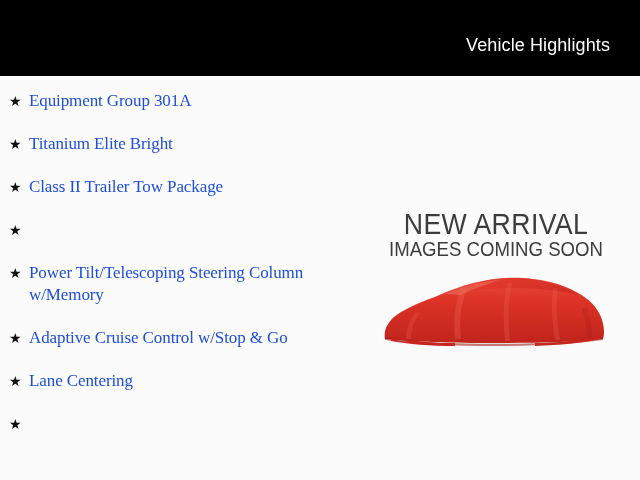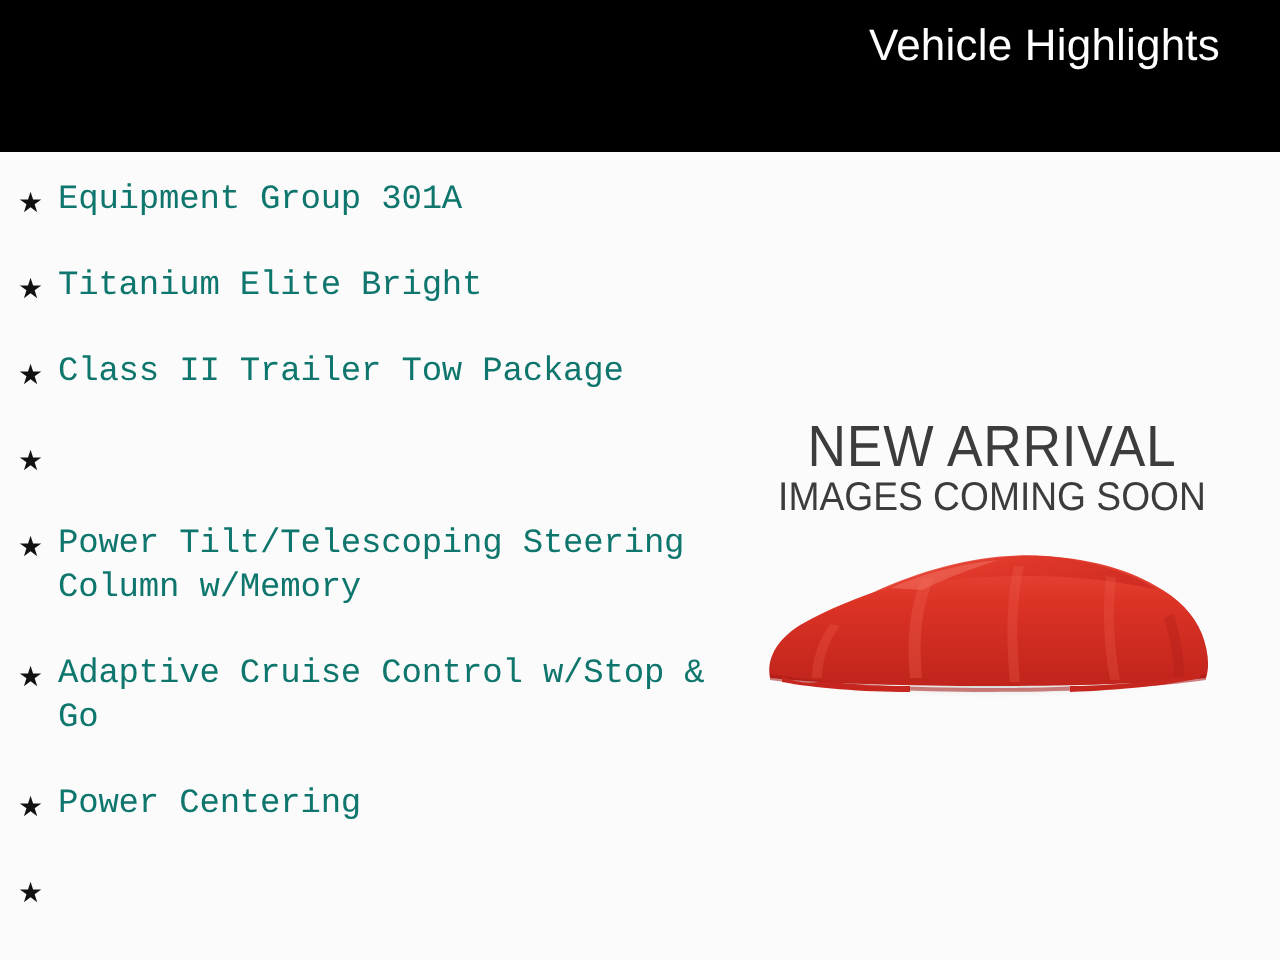--- a/index.html
+++ b/index.html
@@ -29,25 +29,25 @@
     width: 640px;
     height: 76px;
     background: #000000;
     box-sizing: border-box;
     display: flex;
     align-items: flex-end;
     justify-content: flex-end;
   }
   .header-title {
     color: #ffffff;
-    font-size: 22px;
+    font-size: 18px;
     font-family: "Liberation Sans", sans-serif;
     letter-spacing: 0.1px;
     padding-right: 30px;
-    padding-bottom: 40px;
+    padding-bottom: 20px;
     white-space: nowrap;
   }
 
   
   .highlights {
     position: absolute;
     left: 0;
     top: 76px;
     width: 368px;
     padding: 14px 0 0 0;
@@ -65,22 +65,22 @@
     width: 20px;
     font-size: 14px;
     line-height: 22px;
     color: #111111;
     text-align: left;
   }
   .hl-text {
     flex: 1 1 auto;
     font-size: 17px;
     line-height: 22px;
-    color: #0f766e;
-    font-family: Liberation Mono, monospace;
+    color: #1d4ed8;
+    font-family: Liberation Serif, serif;
     letter-spacing: -0.1px;
   }
 
   
   .arrival {
     position: absolute;
     left: 373px;
     top: 205px;
     width: 246px;
     height: 150px;
@@ -161,21 +161,21 @@
       <span class="hl-text">Power Tilt/Telescoping Steering Column w/Memory</span>
     </li>
 
     <li class="hl-item">
       <span class="hl-star">★</span>
       <span class="hl-text">Adaptive Cruise Control w/Stop &amp; Go</span>
     </li>
 
     <li class="hl-item">
       <span class="hl-star">★</span>
-      <span class="hl-text">Power Centering</span>
+      <span class="hl-text">Lane Centering</span>
     </li>
 
     <li class="hl-item">
       <span class="hl-star">★</span>
     </li>
 
   </ul>
 
   <div class="arrival">
 

